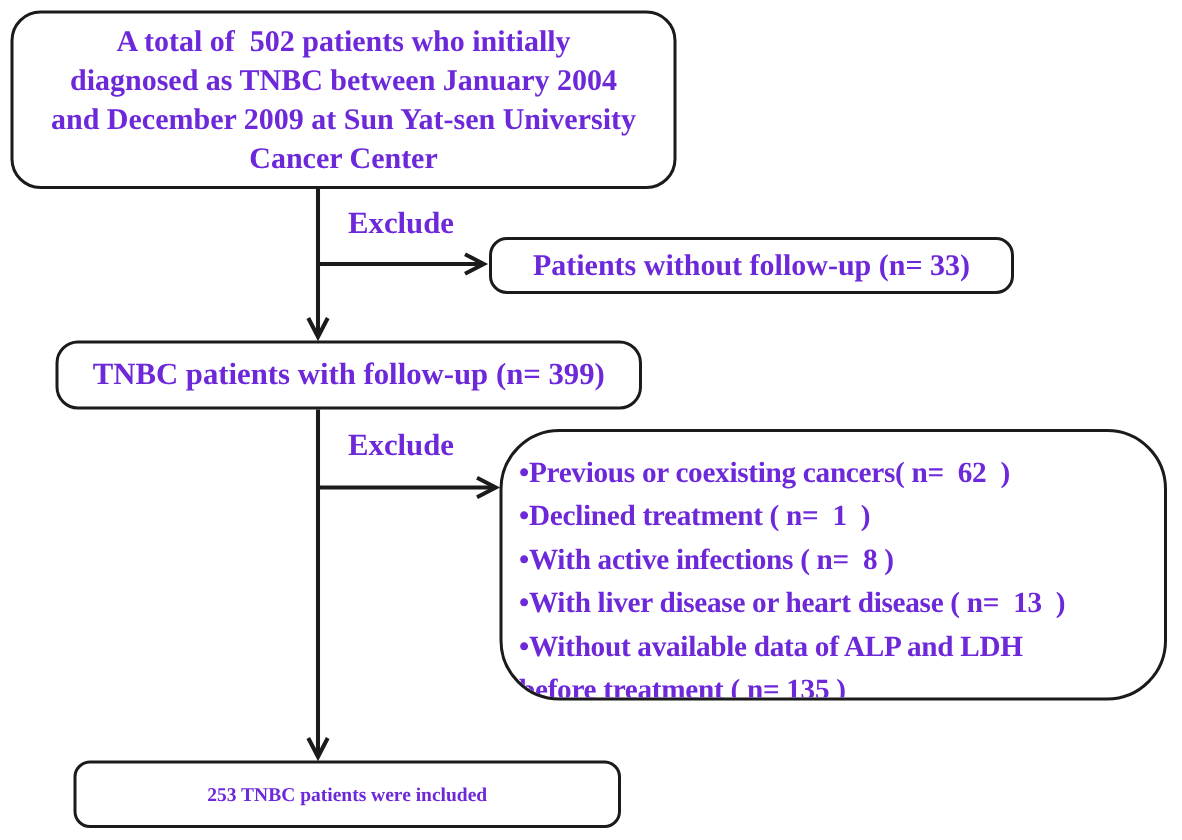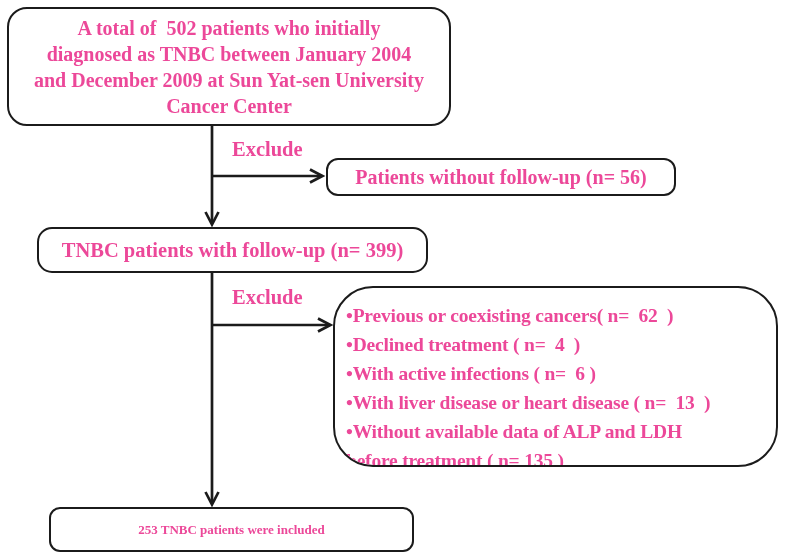--- a/index.html
+++ b/index.html
@@ -7,21 +7,21 @@
     padding: 0;
     background: #ffffff;
   }
   .canvas {
     position: relative;
     width: 788px;
     height: 560px;
     background: #ffffff;
     font-family: "Liberation Serif", "DejaVu Serif", serif;
     font-weight: bold;
-    color: #ec4899;
+    color: #6d28d9;
     overflow: hidden;
   }
   .connectors {
     position: absolute;
     left: 0;
     top: 0;
     width: 788px;
     height: 560px;
   }
   .connectors path {
@@ -140,33 +140,33 @@
   <div class="box box-initial">
     <div class="box-text">A total of  502 patients who initially
 diagnosed as TNBC between January 2004
 and December 2009 at Sun Yat-sen University
 Cancer Center</div>
   </div>
 
   <div class="flow-label exclude-label-1">Exclude</div>
 
   <div class="box box-no-followup">
-    <div class="box-text">Patients without follow-up (n= 56)</div>
+    <div class="box-text">Patients without follow-up (n= 33)</div>
   </div>
 
   <div class="box box-followup">
     <div class="box-text">TNBC patients with follow-up (n= 399)</div>
   </div>
 
   <div class="flow-label exclude-label-2">Exclude</div>
 
   <div class="box box-exclusions">
     <div class="exclusion-item">•Previous or coexisting cancers( n=  62  )</div>
-    <div class="exclusion-item">•Declined treatment ( n=  4  )</div>
-    <div class="exclusion-item">•With active infections ( n=  6 )</div>
+    <div class="exclusion-item">•Declined treatment ( n=  1  )</div>
+    <div class="exclusion-item">•With active infections ( n=  8 )</div>
     <div class="exclusion-item">•With liver disease or heart disease ( n=  13  )</div>
     <div class="exclusion-item">•Without available data of ALP and LDH
 before treatment ( n= 135 )</div>
   </div>
 
   <div class="box box-included">
     <div class="box-text">253 TNBC patients were included</div>
   </div>
 
 </div>

